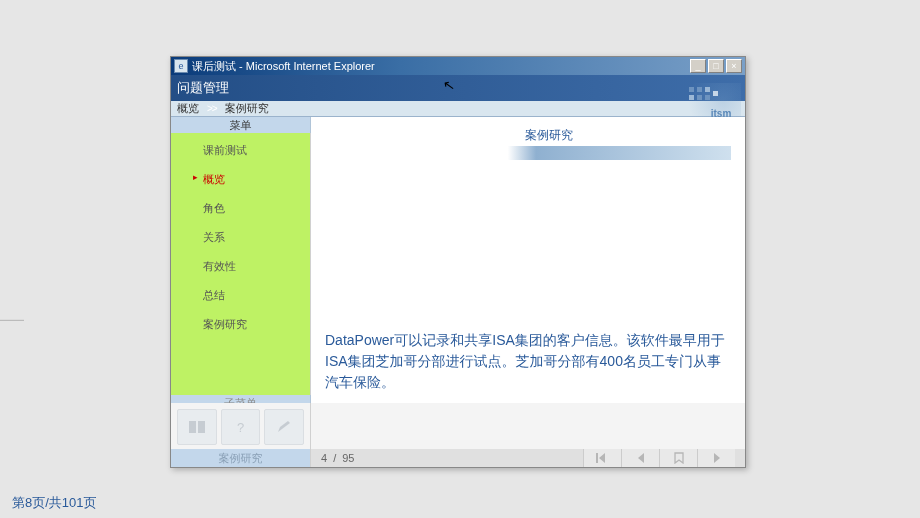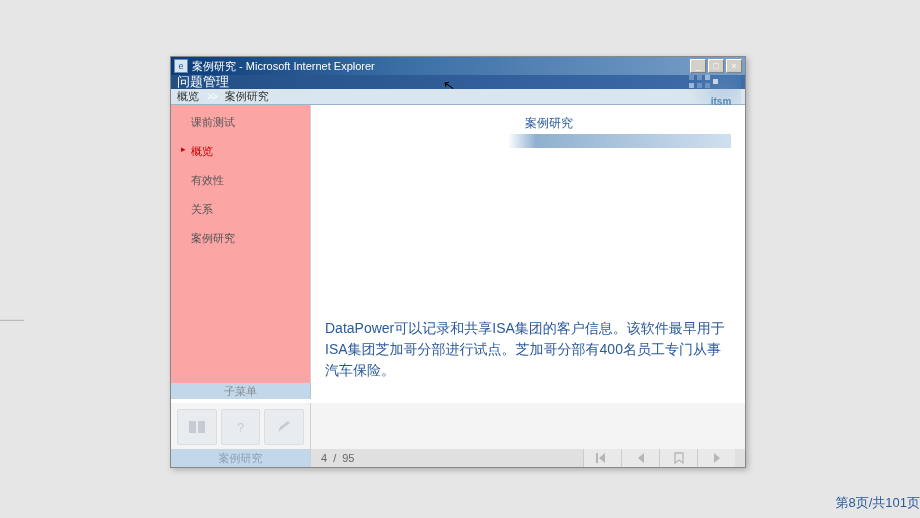--- a/index.html
+++ b/index.html
@@ -39,21 +39,21 @@
   }
   .titlebar-text { flex:1; white-space:nowrap; overflow:hidden; }
   .titlebar-btns { display:flex; gap:2px; }
   .tb-btn {
     width:16px; height:14px; background:#d4d0c8; border:1px solid #808080;
     border-top-color:#fff; border-left-color:#fff;
     display:flex; align-items:center; justify-content:center;
     font-size:9px; font-family:Arial; cursor:pointer;
   }
   .header-band {
-    height: 14px;
+    height: 26px;
     background: linear-gradient(to right, #234e86 0%, #3e6da9 100%);
     color:#fff; padding-left:6px; font-size:13px;
     display:flex; align-items:center;
     position:relative;
   }
   .breadcrumb {
     height: 16px;
     background:#d9e6ef;
     border-bottom:1px solid #9bb3cc;
     display:flex; align-items:center;
@@ -73,21 +73,21 @@
       8px 0 0 #6d93bf, 16px 0 0 #9cb8d6,
       0 8px 0 #9cb8d6, 8px 8px 0 #6d93bf, 16px 8px 0 #6d93bf,
       24px 4px 0 #c6d6e7;
   }
   .body-area { display:flex; height: calc(100% - 18px - 18px - 16px - 64px); }
   .sidebar { width: 140px; display:flex; flex-direction:column; }
   .menu-header {
     background:#c3d7eb; text-align:center; font-size:11px;
     color:#333; height:16px; line-height:16px; border-right:1px solid #b0c4d8;
   }
-  .menu-list { flex:1; background:#fca5a5; border-right:1px solid #d0d0d0; padding:6px 0; }
+  .menu-list { flex:1; background:#bef264; border-right:1px solid #d0d0d0; padding:6px 12px; }
   .menu-item {
     padding: 4px 0 4px 20px; font-size:11px; color:#555; cursor:pointer;
     margin-bottom:6px;
   }
   .menu-item.active { color:#cc0000; position:relative; }
   .menu-item.active::before {
     content:"▸"; position:absolute; left:10px; color:#cc0000; font-size:9px;
   }
   .submenu-header {
     background:#c3d7eb; text-align:center; font-size:11px; color:#888;
@@ -142,38 +142,38 @@
   .nav-btn {
     width:38px; height:18px; background:#e9e9e9;
     border-left:1px solid #ccc; display:flex; align-items:center; justify-content:center;
     color:#b0b0b0; cursor:pointer;
   }
   .cursor-arrow {
     position:absolute; left:443px; top:77px; font-size:14px; color:#000;
     transform: rotate(-10deg); pointer-events:none;
   }
   .footer-text {
-    position:absolute; left:12px; right:0; bottom:6px; text-align:right;
+    position:absolute; left:12px; right:0; bottom:6px; text-align:left;
     font-size:13px; color:#2a5a9a;
   }
   .left-line {
     position:absolute; left:0; top:320px; width:24px; height:1px; background:#bbb;
     box-shadow:0 -1px 0 #ddd;
   }
 </style>
 </head>
 <body>
 
 <div class="left-line"></div>
 
 <div class="window">
 
   <div class="titlebar">
     <span class="tb-icon">e</span>
-    <span class="titlebar-text">案例研究 - Microsoft Internet Explorer</span>
+    <span class="titlebar-text">课后测试 - Microsoft Internet Explorer</span>
     <div class="titlebar-btns">
       <div class="tb-btn">_</div>
       <div class="tb-btn">□</div>
       <div class="tb-btn">×</div>
     </div>
   </div>
 
   <div class="header-band">
     <span>问题管理</span>
   </div>
@@ -182,25 +182,28 @@
     <span>概览</span>
     <span class="bc-sep">&gt;&gt;</span>
     <span>案例研究</span>
     <div class="brand-logo">
       <span style="position:relative; top:8px; left:10px;">itsm</span>
     </div>
   </div>
 
   <div class="body-area">
     <div class="sidebar">
+      <div class="menu-header">菜单</div>
       <div class="menu-list">
         <div class="menu-item">课前测试</div>
         <div class="menu-item active">概览</div>
+        <div class="menu-item">角色</div>
+        <div class="menu-item">关系</div>
         <div class="menu-item">有效性</div>
-        <div class="menu-item">关系</div>
+        <div class="menu-item">总结</div>
         <div class="menu-item">案例研究</div>
       </div>
       <div class="submenu-header">子菜单</div>
     </div>
 
     <div class="content">
       <div class="content-title-row">
         <div class="content-title">案例研究</div>
         <div class="content-title-underline"></div>
       </div>

